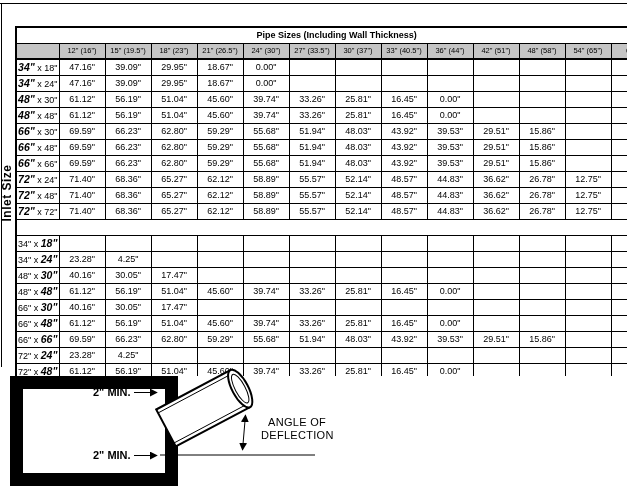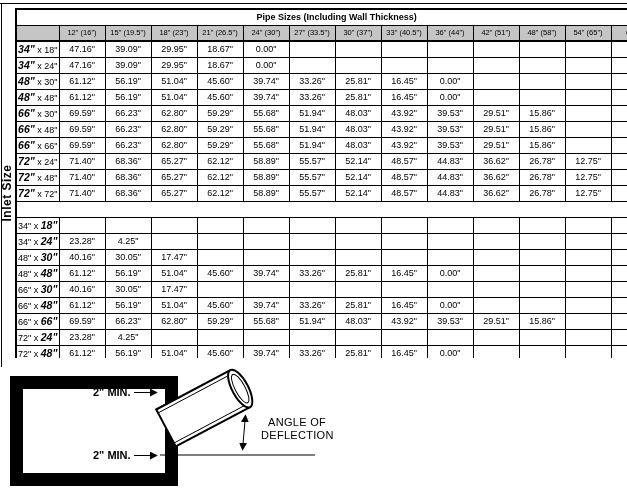--- a/index.html
+++ b/index.html
@@ -2,21 +2,21 @@
 <html style="--gray: #c5c5c5;"><head>
 <meta charset="utf-8">
 <style>
   html,body{margin:0;padding:0}
   body{width:627px;height:497px;overflow:hidden;position:relative;background:#fff;
        font-family:"Liberation Sans",sans-serif;color:#000}
   .top-rule{position:absolute;top:3px;left:0;width:627px;height:1px;background:#000}
   .left-rule{position:absolute;top:3px;left:1px;width:1px;height:364px;background:#000}
   .inlet-label{position:absolute;left:-49px;top:186px;width:112px;height:14px;text-align:center;
        transform:rotate(-90deg);font-weight:bold;font-size:12px;letter-spacing:.5px}
-  .table-clip{position:absolute;left:15px;top:8px;width:612px;height:350px;overflow:hidden}
+  .table-clip{position:absolute;left:15px;top:26px;width:612px;height:350px;overflow:hidden}
   table.tbl{border-collapse:collapse;table-layout:fixed;width:641px;border:2px solid #000}
   table.tbl td{border:1px solid #000;height:15px;padding:0;margin:0;text-align:center;
        vertical-align:middle;font-size:9px;background:#fff;overflow:hidden;white-space:nowrap;line-height:1}
   td.title{height:19px;font-weight:bold;font-size:12.5px;border-bottom:2px solid #000}
   tr.head td{background:var(--gray,#c5c5c5);font-size:7.5px;border-bottom:2px solid #000;height:14px}
   td.rowlab{background:var(--gray,#c5c5c5);font-size:7.5px}
   td.rowlab .big{font-size:10.5px;font-weight:bold;font-style:italic}
   td.empty{background:var(--gray,#c5c5c5);border-top:none;border-bottom:none}
   td.sep{background:var(--gray,#c5c5c5);height:7px;border-top:2px solid #000;border-bottom:2px solid #000}
   svg.diag{position:absolute;left:0;top:366px}

